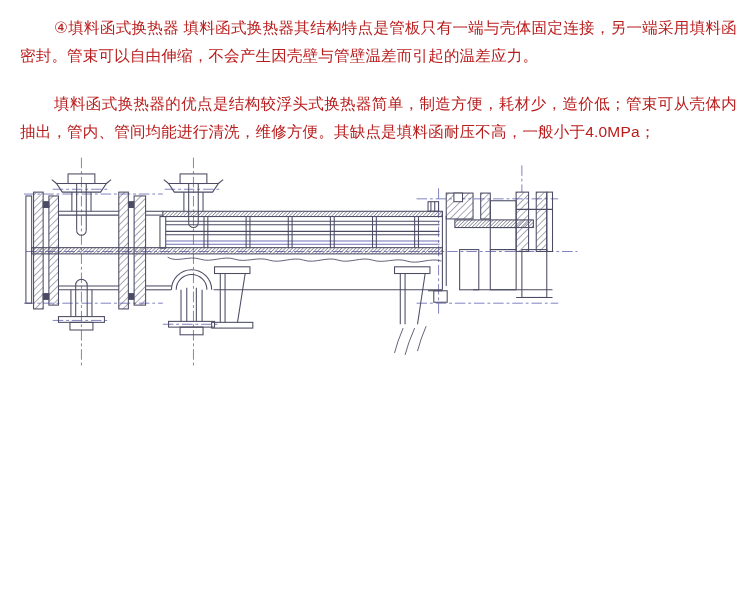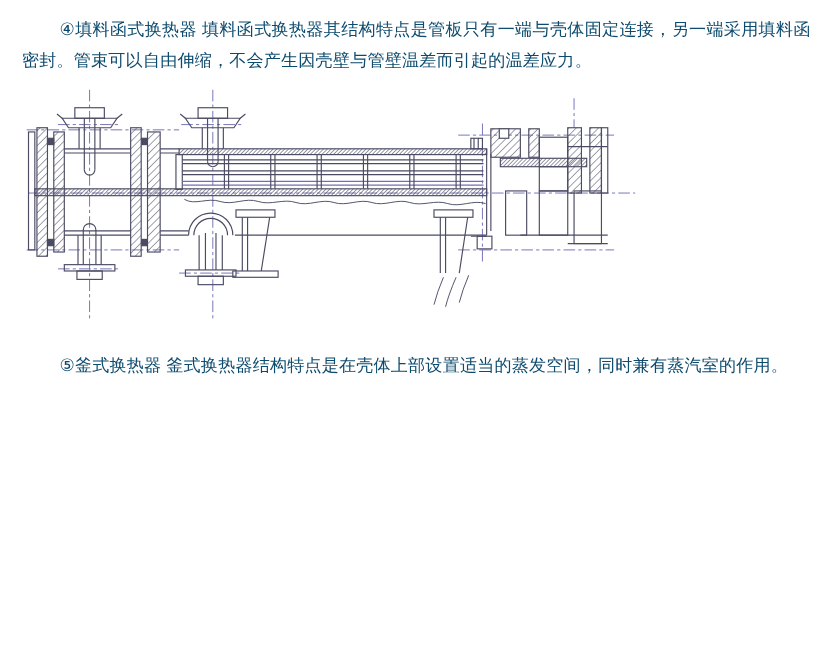--- a/index.html
+++ b/index.html
@@ -8,23 +8,24 @@
   .page{padding:10px 18px 0 20px;color:#3b3b3b;}
   .page p{margin:20px 0 0;font-size:15.5px;line-height:28px;
           text-indent:2.2em;letter-spacing:.2px;text-align:justify;}
   .page p.first{margin-top:4px;}
   figure.drawing{margin:4px 0 4px 4px;padding:0;}
   figure.drawing svg{display:block;}
 </style>
 </head>
 <body style="background: rgb(255, 255, 255);">
 
-<div class="page" style="color: #0c4a6e;">
+<div class="page" style="color: #b91c1c;">
 
   <p class="first">④填料函式换热器 填料函式换热器其结构特点是管板只有一端与壳体固定连接，另一端采用填料函密封。管束可以自由伸缩，不会产生因壳壁与管壁温差而引起的温差应力。</p>
+  <p>填料函式换热器的优点是结构较浮头式换热器简单，制造方便，耗材少，造价低；管束可从壳体内抽出，管内、管间均能进行清洗，维修方便。其缺点是填料函耐压不高，一般小于4.0MPa；</p>
 
   <figure class="drawing">
     <svg width="580" height="225" viewBox="0 0 580 235" preserveAspectRatio="xMinYMin meet">
       <defs>
         <pattern id="hatch" width="5" height="5" patternUnits="userSpaceOnUse" patternTransform="rotate(45)">
           <line x1="0" y1="0" x2="0" y2="5" stroke="#4b4b63" stroke-width="1"></line>
         </pattern>
         <pattern id="dense" width="2.6" height="2.6" patternUnits="userSpaceOnUse" patternTransform="rotate(45)">
           <line x1="0" y1="0" x2="0" y2="2.6" stroke="#4b4b63" stroke-width="1.1"></line>
         </pattern>
@@ -190,15 +191,14 @@
           <rect x="487" y="104" width="27" height="42"></rect>
           <rect x="520" y="104" width="26" height="50"></rect>
           <path d="M469 146 H552"></path>
           <path d="M514 154 H552"></path>
           <rect x="428" y="147" width="14" height="12"></rect>
         </g>
       </g>
     </svg>
   </figure>
 
-  <p>⑤釜式换热器 釜式换热器结构特点是在壳体上部设置适当的蒸发空间，同时兼有蒸汽室的作用。</p>
 
 </div>
 
 </body></html>

